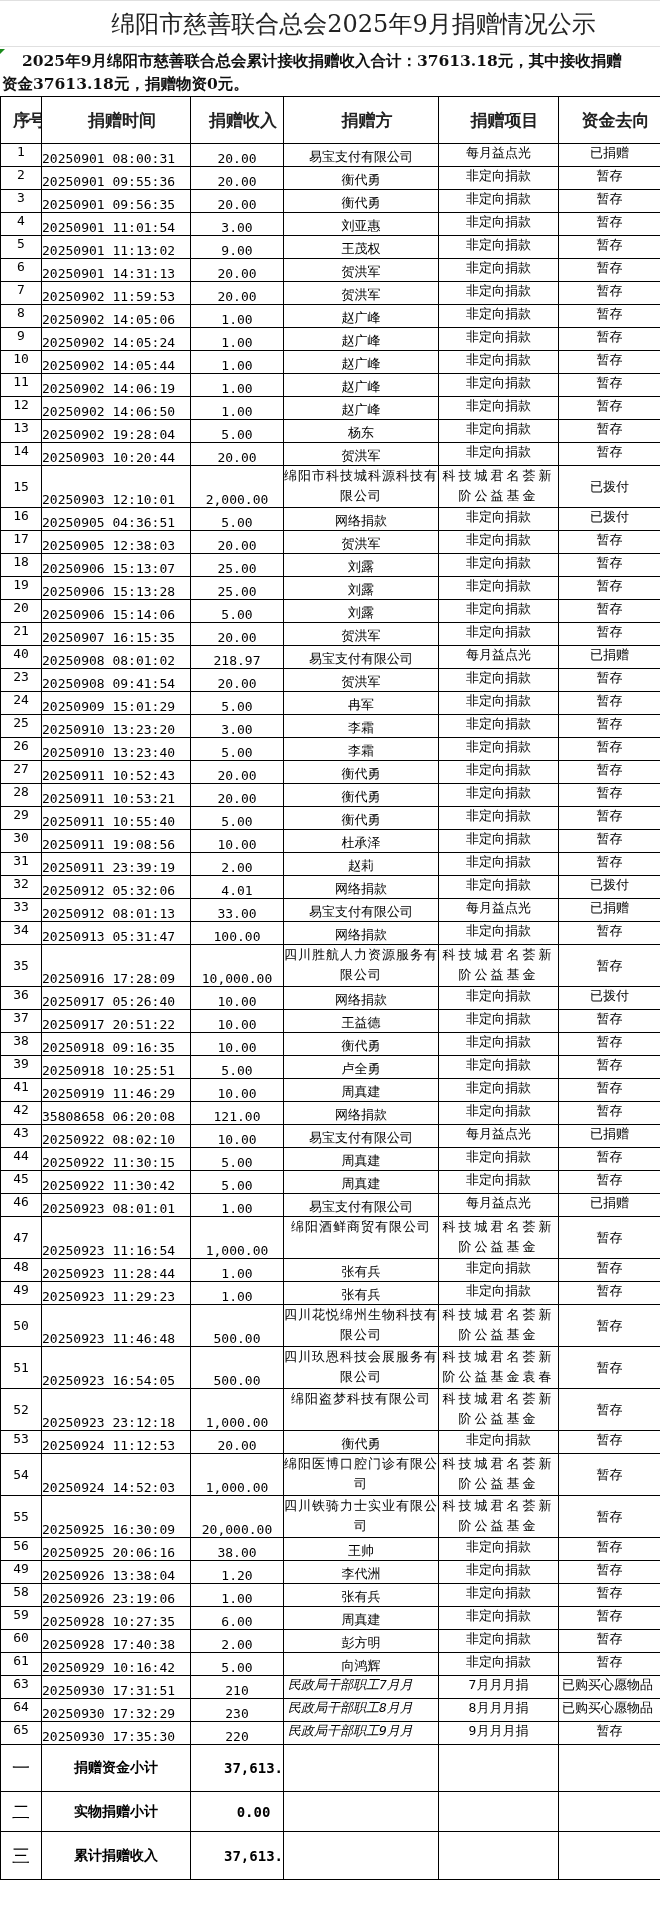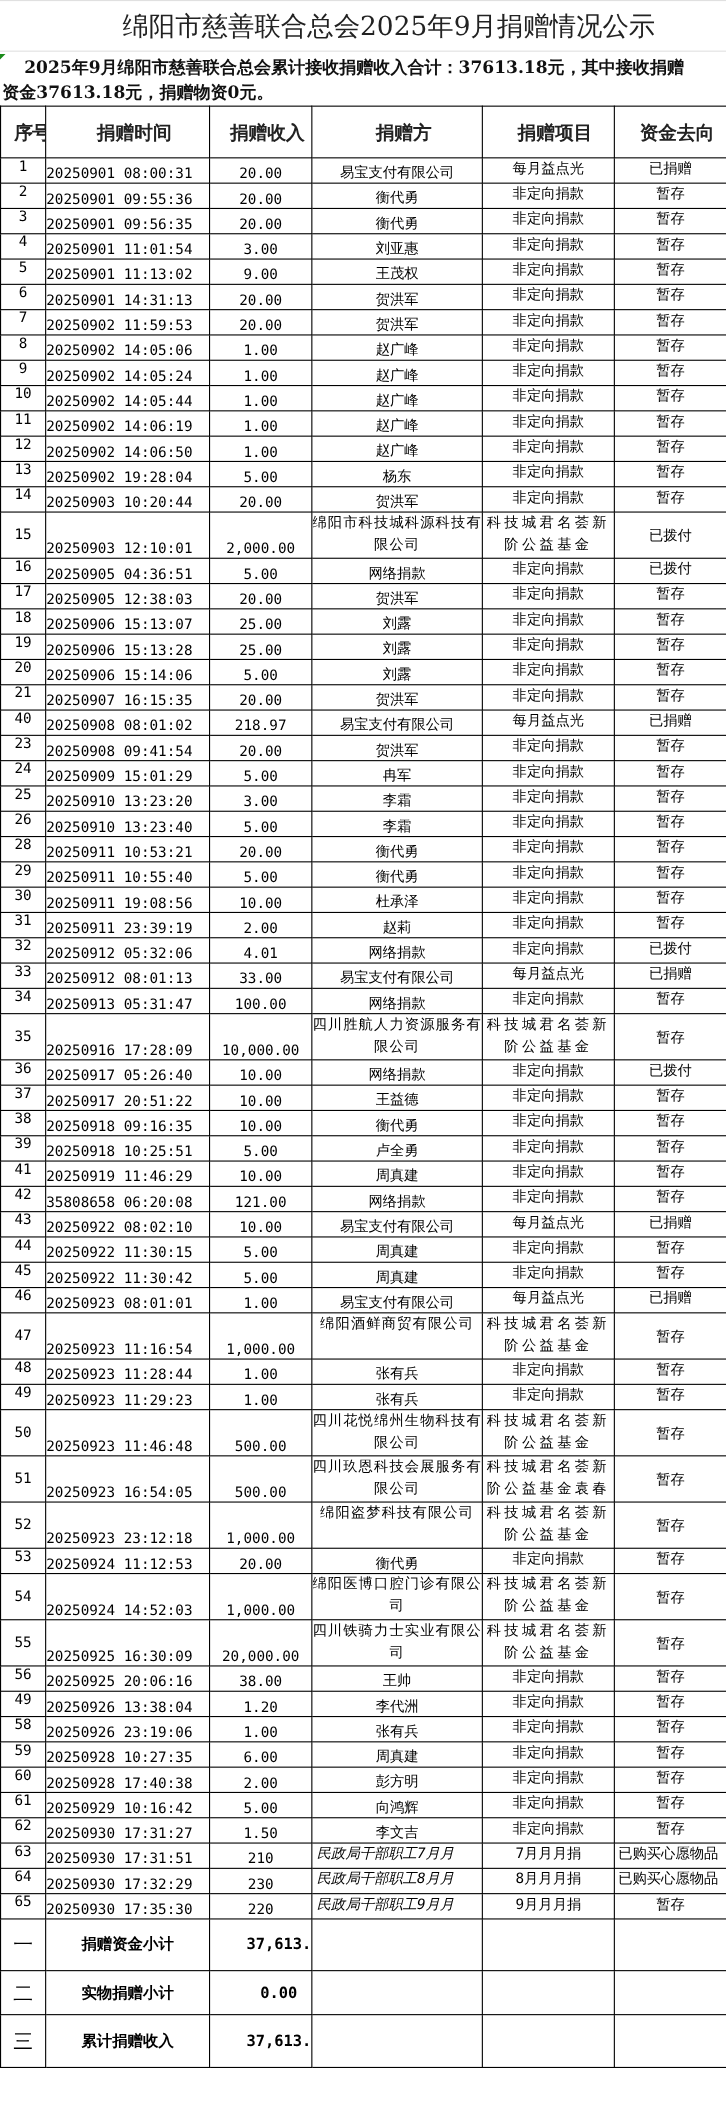--- a/index.html
+++ b/index.html
@@ -274,20 +274,28 @@
       </tr>
       <tr class="r">
         <td class="seq">26</td>
         <td class="time">20250910 13:23:40</td>
         <td class="amt">5.00</td>
         <td class="donor">李霜</td>
         <td class="proj">非定向捐款</td>
         <td class="dest">暂存</td>
       </tr>
       <tr class="r">
+        <td class="seq">27</td>
+        <td class="time">20250911 10:52:43</td>
+        <td class="amt">20.00</td>
+        <td class="donor">衡代勇</td>
+        <td class="proj">非定向捐款</td>
+        <td class="dest">暂存</td>
+      </tr>
+      <tr class="r">
         <td class="seq">28</td>
         <td class="time">20250911 10:53:21</td>
         <td class="amt">20.00</td>
         <td class="donor">衡代勇</td>
         <td class="proj">非定向捐款</td>
         <td class="dest">暂存</td>
       </tr>
       <tr class="r">
         <td class="seq">29</td>
         <td class="time">20250911 10:55:40</td>
@@ -534,28 +542,20 @@
         <td class="amt">2.00</td>
         <td class="donor">彭方明</td>
         <td class="proj">非定向捐款</td>
         <td class="dest">暂存</td>
       </tr>
       <tr class="r">
         <td class="seq">61</td>
         <td class="time">20250929 10:16:42</td>
         <td class="amt">5.00</td>
         <td class="donor">向鸿辉</td>
-        <td class="proj">非定向捐款</td>
-        <td class="dest">暂存</td>
-      </tr>
-      <tr class="r">
-        <td class="seq">62</td>
-        <td class="time">20250930 17:31:27</td>
-        <td class="amt">1.50</td>
-        <td class="donor">李文吉</td>
         <td class="proj">非定向捐款</td>
         <td class="dest">暂存</td>
       </tr>
       <tr class="r">
         <td class="seq">63</td>
         <td class="time">20250930 17:31:51</td>
         <td class="amt">210</td>
         <td class="donor clip">
           <span>民政局干部职工7月月</span>
         </td>

